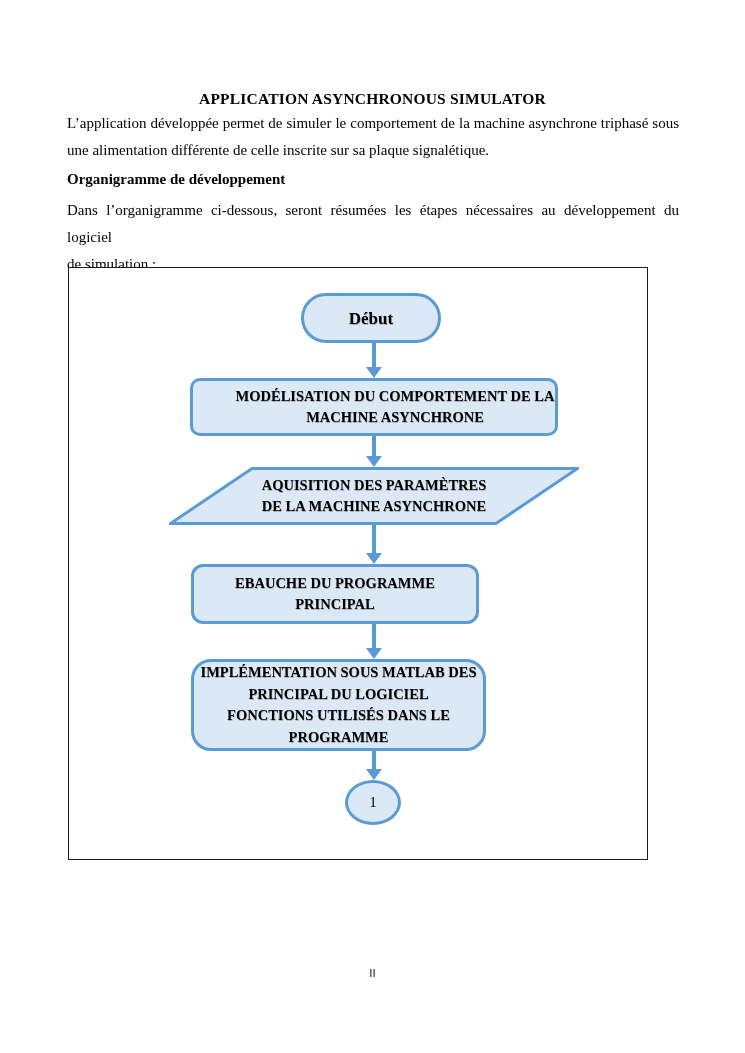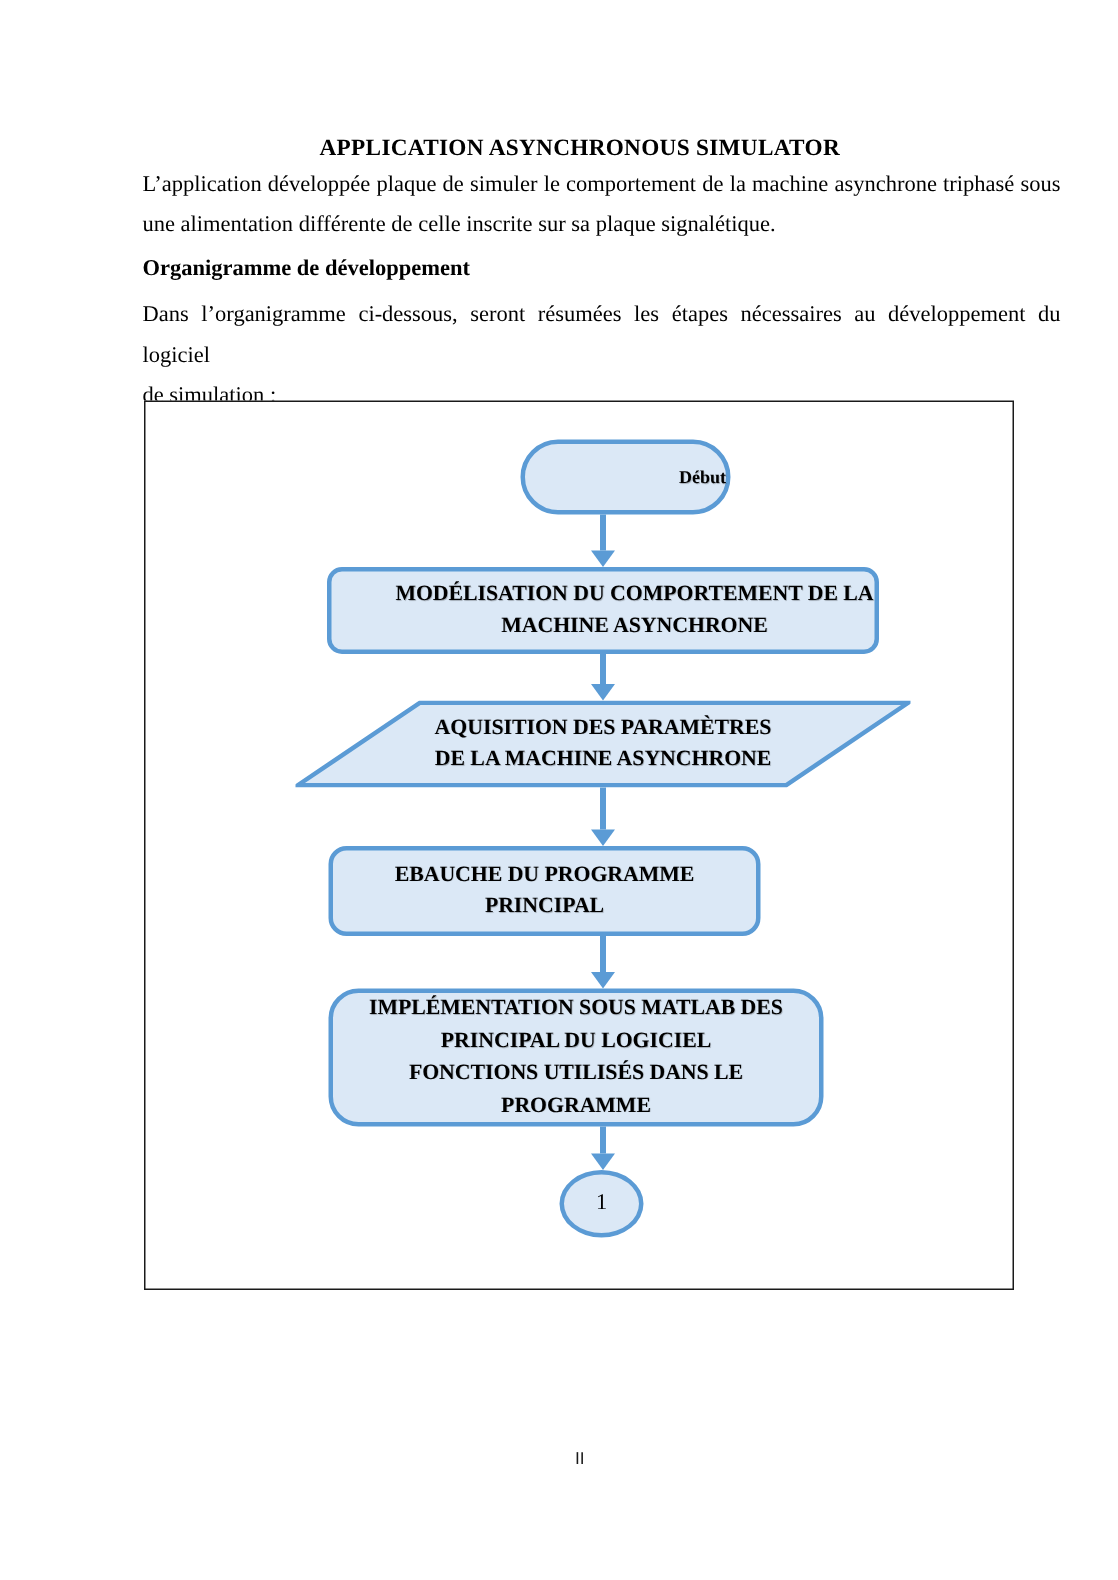--- a/index.html
+++ b/index.html
@@ -8,21 +8,21 @@
     --arrow:#5b9bd5;
     --container-border:#1a1a1a;
   }
   *{ box-sizing:border-box; }
   html,body{ margin:0; padding:0; }
   body{
     width:745px; height:1053px; background:#ffffff; position:relative;
     font-family:"Liberation Serif", serif; color:#000;
     overflow:hidden;
   }
-  .page{ position:absolute; inset:0;margin-left:28px; }
+  .page{ position:absolute; inset:0; }
 
   .doc-title{
     position:absolute; left:0; right:0; top:90px;
     text-align:center; font-weight:bold; font-size:15.5px;
     letter-spacing:0.2px;
   }
   .para{
     position:absolute; left:67px; width:612px;
     font-size:15px; line-height:27px;
   }
@@ -45,24 +45,24 @@
     position:absolute;
     background:var(--shape-fill);
     border:3px solid var(--shape-border);
     display:flex; flex-direction:column; align-items:center; justify-content:center;
     text-align:center;
     font-weight:bold; font-size:14.5px; line-height:21px;
     text-shadow:0.5px 0.5px 0.5px rgba(0,0,0,0.25);
   }
   .node .tline{ display:block; }
 
-  .start-node{ left:250px; top:25px; width:140px; height:50px; border-radius:25px; font-size:12px;align-items:flex-end; }
+  .start-node{ left:232px; top:25px; width:140px; height:50px; border-radius:25px; font-size:17px; }
   .proc-a{ left:121px; top:110px; width:368px; height:58px; border-radius:10px;padding-left:42px; }
   .proc-b{ left:122px; top:296px; width:288px; height:60px; border-radius:12px; }
-  .proc-c{ left:122px; top:391px; width:330px; height:92px; border-radius:20px; line-height:21.5px; }
+  .proc-c{ left:122px; top:391px; width:295px; height:92px; border-radius:20px; line-height:21.5px; }
 
   .para-shape{ position:absolute; left:100px; top:199px; width:410px; height:58px; }
   .para-shape svg{ position:absolute; inset:0; display:block; }
   .para-shape .para-label{
     position:absolute; inset:0;
     display:flex; flex-direction:column; align-items:center; justify-content:center;
     text-align:center; font-weight:bold; font-size:14.5px; line-height:21px;
     text-shadow:0.5px 0.5px 0.5px rgba(0,0,0,0.25);
   }
 
@@ -100,21 +100,21 @@
   }
 </style>
 </head>
 <body>
 
 <div class="page">
 
   <div class="doc-title">APPLICATION ASYNCHRONOUS SIMULATOR</div>
 
   <div class="para para1">
-    <span class="line just">L’application développée plaque de simuler le comportement de la machine asynchrone triphasé sous</span>
+    <span class="line just">L’application développée permet de simuler le comportement de la machine asynchrone triphasé sous</span>
     <span class="line">une alimentation différente de celle inscrite sur sa plaque signalétique.</span>
   </div>
 
   <div class="section-heading">Organigramme de développement</div>
 
   <div class="para para2">
     <span class="line just">Dans l’organigramme ci-dessous, seront résumées les étapes nécessaires au développement du logiciel</span>
     <span class="line">de simulation :</span>
   </div>
 

